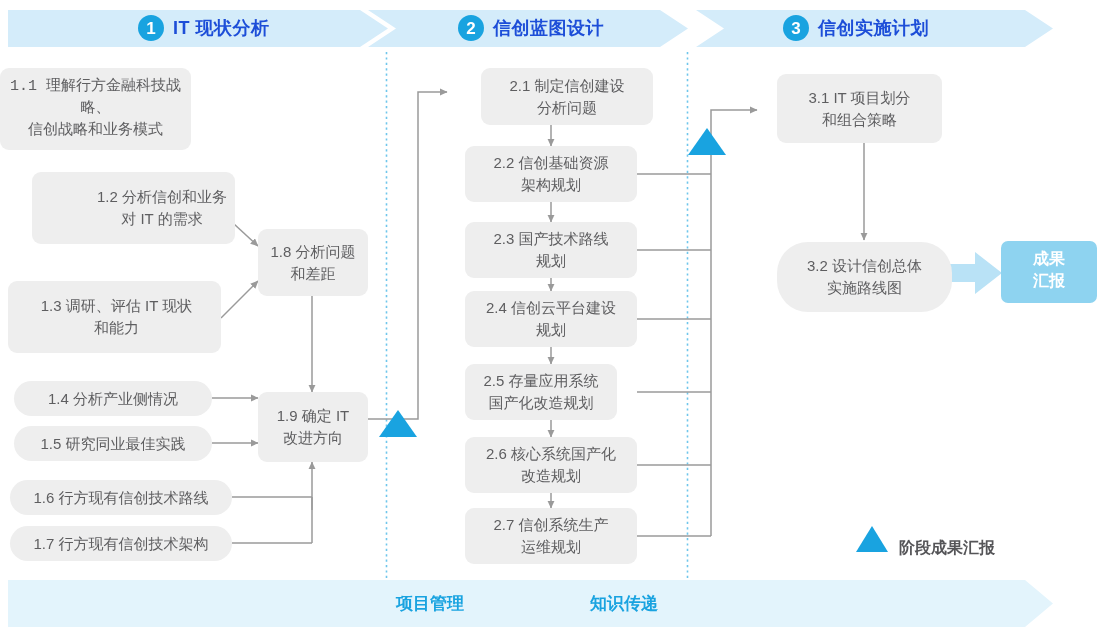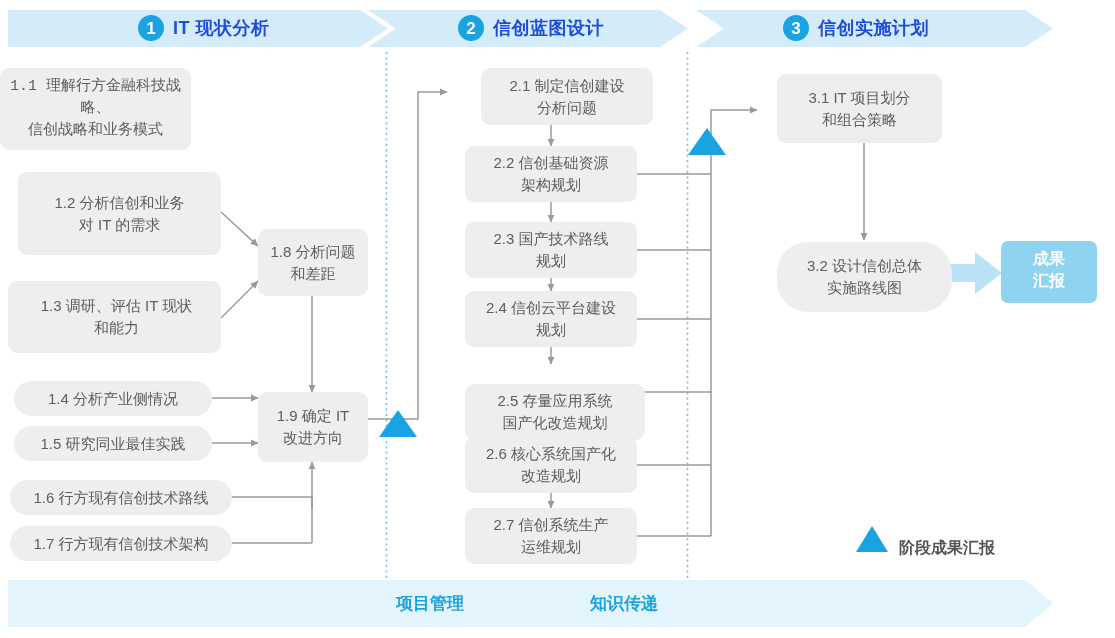--- a/index.html
+++ b/index.html
@@ -157,21 +157,21 @@
     <span class="phase-text">信创实施计划</span>
   </div>
 
   <div class="box" style="left:0;top:68px;width:191px;height:82px;font-family:Liberation Mono, monospace;">
     <div>
       <span>1.1 理解行方金融科技战略、</span><br>
       <span>信创战略和业务模式</span>
     </div>
   </div>
 
-  <div class="box" style="left:18px;top:172px;width:203px;height:83px;">
+  <div class="box" style="left:32px;top:172px;width:203px;height:72px;justify-content:flex-end;">
     <div>
       <span>1.2 分析信创和业务</span><br>
       <span>对 IT 的需求</span>
     </div>
   </div>
 
   <div class="box" style="left:8px;top:281px;width:213px;height:72px;padding-left:12px;">
     <div>
       <span>1.3 调研、评估 IT 现状</span><br>
       <span>和能力</span>
@@ -229,21 +229,21 @@
     </div>
   </div>
 
   <div class="box" style="left:465px;top:291px;width:172px;height:56px;">
     <div>
       <span>2.4 信创云平台建设</span><br>
       <span>规划</span>
     </div>
   </div>
 
-  <div class="box" style="left:465px;top:364px;width:180px;height:56px;margin-top:20px;">
+  <div class="box" style="left:465px;top:364px;width:152px;height:56px;">
     <div>
       <span>2.5 存量应用系统</span><br>
       <span>国产化改造规划</span>
     </div>
   </div>
 
   <div class="box" style="left:465px;top:437px;width:172px;height:56px;">
     <div>
       <span>2.6 核心系统国产化</span><br>
       <span>改造规划</span>

